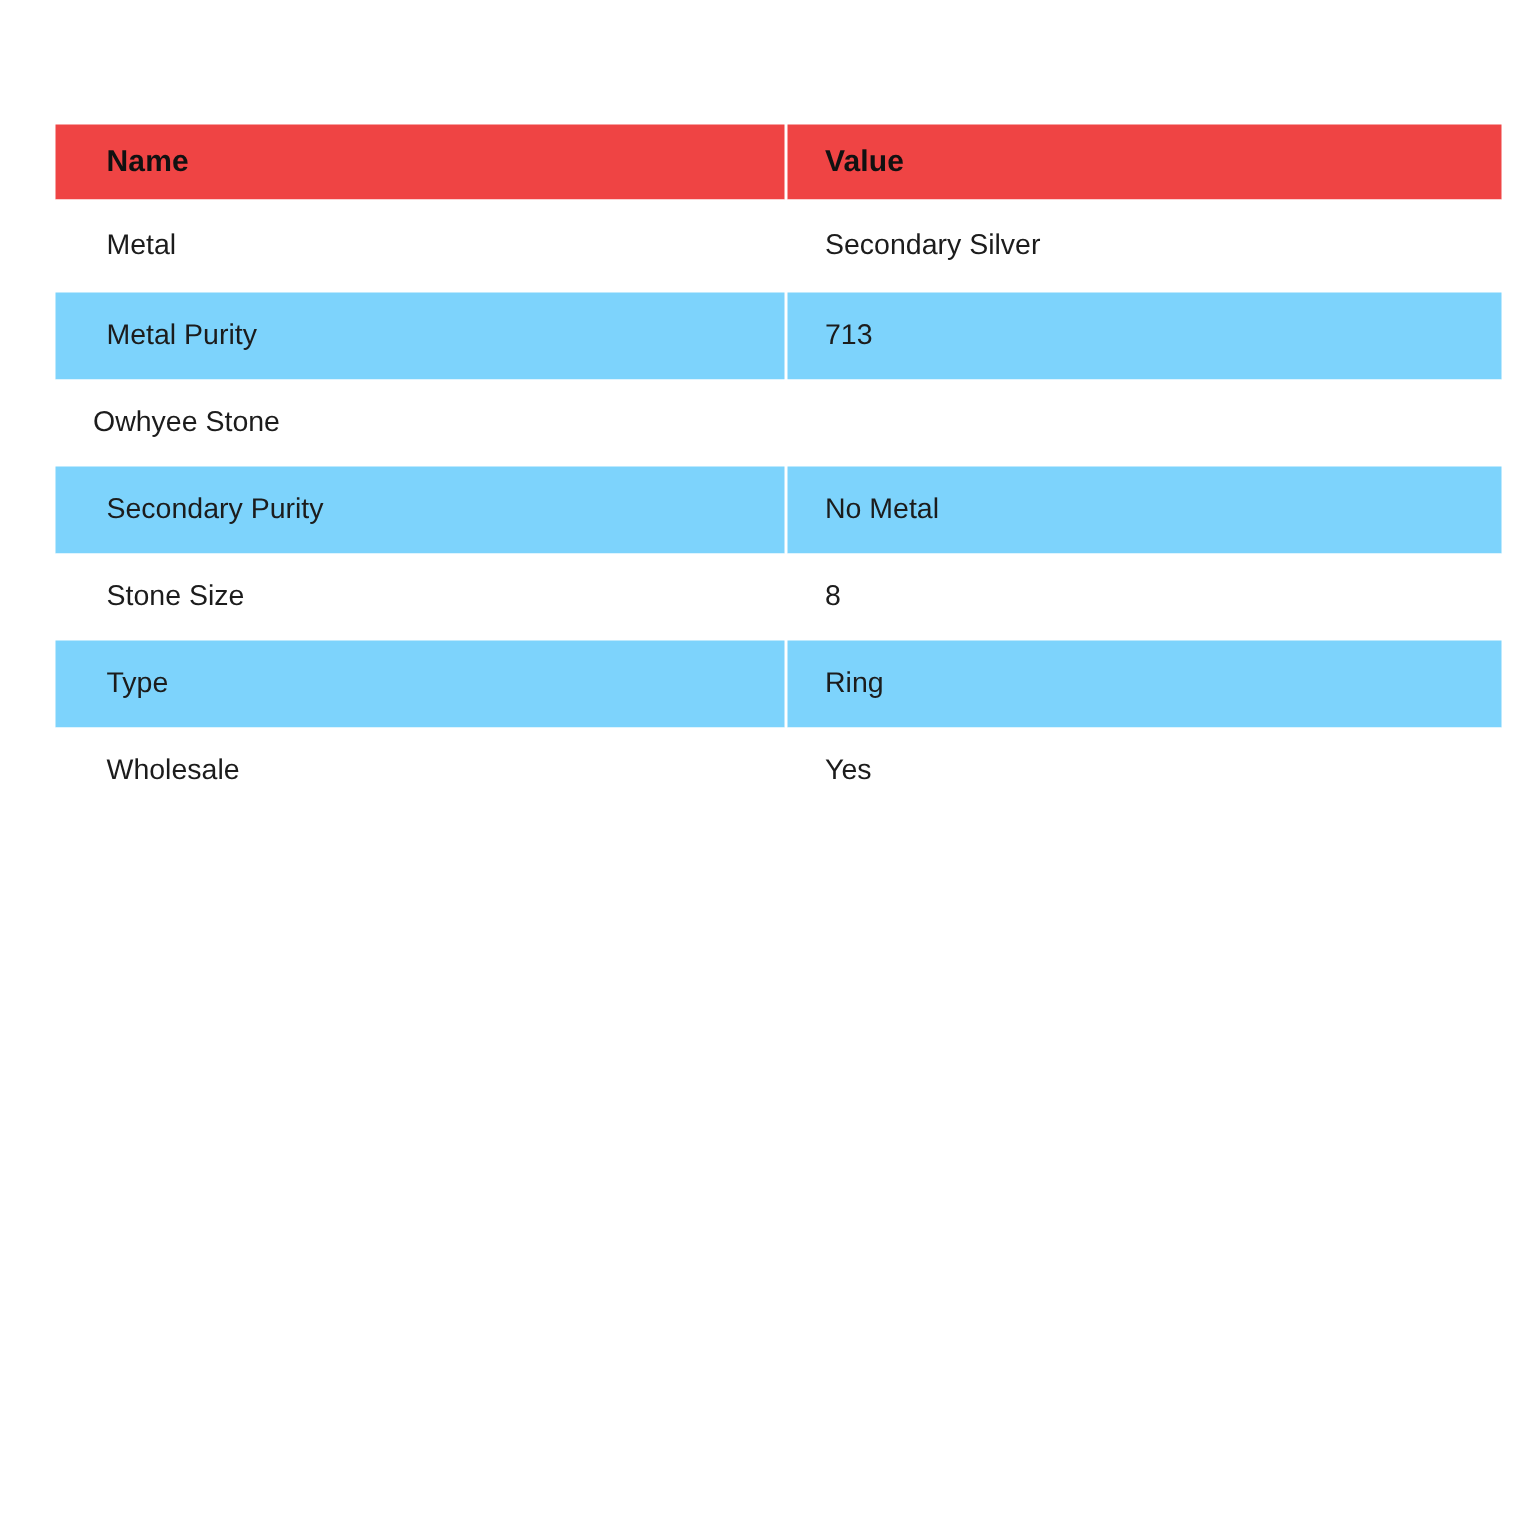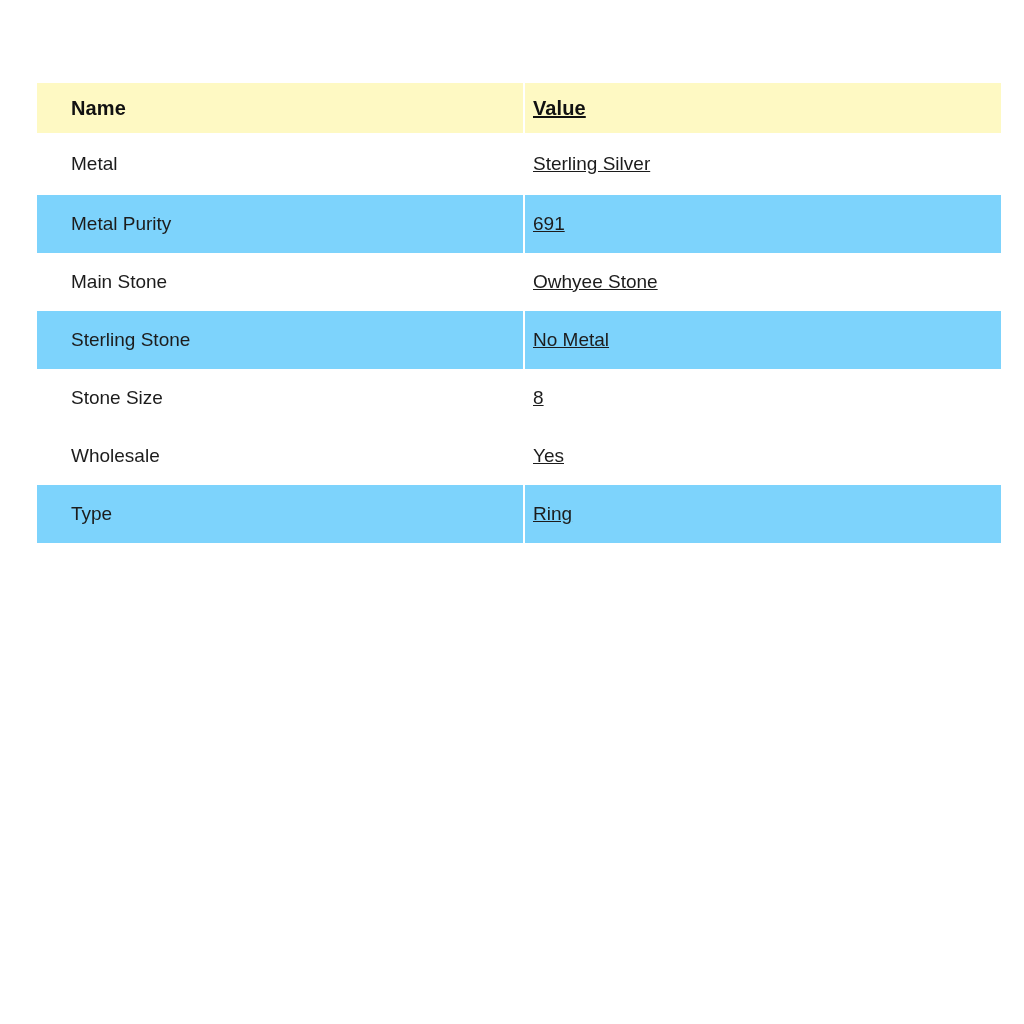--- a/index.html
+++ b/index.html
@@ -25,24 +25,24 @@
     background: #ffffff;
   }
   .th, .td {
     display: flex;
     align-items: center;
     box-sizing: border-box;
     overflow: hidden;
     white-space: nowrap;
   }
   .col-name { width: 486px; flex: 0 0 486px; padding-left: 34px; }
-  .col-value { flex: 1 1 auto; padding-left: 8px; text-decoration: underline; }
+  .col-value { flex: 1 1 auto; padding-left: 25px; }
   .header-row { height: 50px; }
   .header-row .th {
-    background: #fef9c3;
+    background: #ef4444;
     font-size: 20px;
     font-weight: 700;
     color: #111111;
     letter-spacing: 0.1px;
   }
   .row { height: 58px; justify-content: flex-end; }
   .row.first { height: 62px; }
   .row .td {
     background: #ffffff;
     font-size: 19px;
@@ -63,71 +63,68 @@
     <div class="th col-value">
       <span>Value</span>
     </div>
   </div>
 
   <div class="tr row first">
     <div class="td col-name">
       <span>Metal</span>
     </div>
     <div class="td col-value">
-      <span>Sterling Silver</span>
+      <span>Secondary Silver</span>
     </div>
   </div>
 
   <div class="tr row alt">
     <div class="td col-name">
       <span>Metal Purity</span>
     </div>
     <div class="td col-value">
-      <span>691</span>
+      <span>713</span>
     </div>
   </div>
 
   <div class="tr row">
-    <div class="td col-name">
-      <span>Main Stone</span>
-    </div>
     <div class="td col-value">
       <span>Owhyee Stone</span>
     </div>
   </div>
 
   <div class="tr row alt">
     <div class="td col-name">
-      <span>Sterling Stone</span>
+      <span>Secondary Purity</span>
     </div>
     <div class="td col-value">
       <span>No Metal</span>
     </div>
   </div>
 
   <div class="tr row">
     <div class="td col-name">
       <span>Stone Size</span>
     </div>
     <div class="td col-value">
       <span>8</span>
     </div>
   </div>
 
+  <div class="tr row alt">
+    <div class="td col-name">
+      <span>Type</span>
+    </div>
+    <div class="td col-value">
+      <span>Ring</span>
+    </div>
+  </div>
+
   <div class="tr row">
     <div class="td col-name">
       <span>Wholesale</span>
     </div>
     <div class="td col-value">
       <span>Yes</span>
     </div>
   </div>
 
-  <div class="tr row alt">
-    <div class="td col-name">
-      <span>Type</span>
-    </div>
-    <div class="td col-value">
-      <span>Ring</span>
-    </div>
-  </div>
-
 </div>
 
 </body></html>

